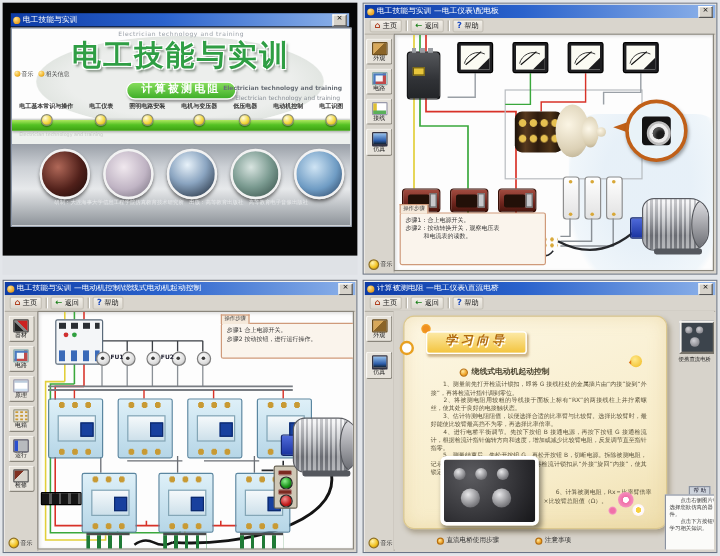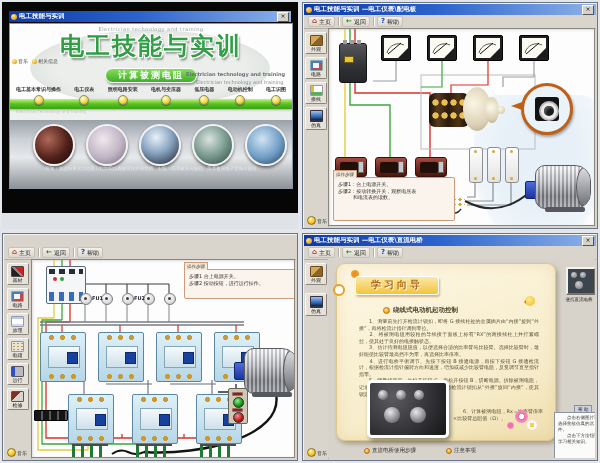--- a/index.html
+++ b/index.html
@@ -7,21 +7,21 @@
   .abs{position:absolute;}
   .collage{position:relative;width:600px;height:463px;background:#e3e6ea;overflow:hidden;}
   .panel{position:absolute;overflow:hidden;}
 
   
   .win{position:absolute;background:#d9d5cd;border:1px solid #6b7588;box-shadow:inset 1px 1px 0 #f4f3f0;}
   .titlebar{position:absolute;left:1px;top:1px;right:1px;height:11px;display:flex;align-items:center;gap:2px;
             padding:0 2px;background:linear-gradient(90deg,#0d3ba6,#2a62cc 45%,#8db2e9);}
   .app-ico{width:6px;height:6px;border-radius:50%;flex:0 0 auto;
            background:radial-gradient(circle at 35% 30%,#ffe28a,#e8a020 70%,#a06010);}
-  .title-text{flex:1;color:#fff;font-size:6.5px;line-height:7px;font-weight:bold;white-space:nowrap;overflow:hidden;}
+  .title-text{flex:1;color:#fff;font-size:6.5px;line-height:7px;font-weight:normal;white-space:nowrap;overflow:hidden;}
   .close-btn{flex:0 0 auto;width:10px;height:8px;background:#d6d2ca;border:1px solid;border-color:#fff #555 #555 #fff;
              color:#111;font-size:6px;line-height:6px;text-align:center;cursor:default;}
   .toolbar{position:absolute;left:1px;top:12px;right:1px;height:13px;background:#d9d5cd;
            border-bottom:1px solid #b3afa5;display:flex;align-items:center;gap:3px;padding:0 4px;}
   .tb-btn{display:flex;align-items:center;gap:2px;font-size:6px;line-height:7px;color:#222;padding:1px 3px;
           background:linear-gradient(180deg,#f3f0e9,#dbd7cf);border:1px solid #c6c2b8;border-radius:2px;}
   .tb-ico{font-size:7px;line-height:7px;font-weight:bold;}
   .tb-sep{width:1px;height:9px;background:#b3afa5;box-shadow:1px 0 0 #fff;}
   .sidebar{position:absolute;left:1px;top:26px;bottom:1px;background:#d9d5cd;border-right:1px solid #aeaaa0;}
   .side-btn{width:20px;margin:3px auto 0;background:#e6e2da;border:1px solid;border-color:#f9f7f3 #89857b #89857b #f9f7f3;
@@ -348,20 +348,25 @@
       </div>
       <div class="music" style="left:4px;bottom:3px;">
           <span class="music-ball"></span>
           <span class="music-lbl">音乐</span>
         </div>
     </div>
   </section>
 
   <section class="panel" style="left:2px;top:233px;width:296px;height:228px;">
     <div class="win" style="inset:0;">
+      <div class="titlebar">
+        <span class="app-ico"></span>
+        <span class="title-text">电工技能与实训 —电动机控制\绕线式电动机起动控制</span>
+        <span class="close-btn">×</span>
+      </div>
       <div class="toolbar">
         <span class="tb-btn">
             <span class="tb-ico" style="color:#b04020;">⌂</span>
             <span>主页</span>
           </span>
         <span class="tb-sep"></span>
         <span class="tb-btn">
             <span class="tb-ico" style="color:#188018;">←</span>
             <span>返回</span>
           </span>
@@ -467,21 +472,21 @@
           <span class="music-ball"></span>
           <span class="music-lbl">音乐</span>
         </div>
     </div>
   </section>
 
   <section class="panel" style="left:302px;top:233px;width:296px;height:228px;">
     <div class="win" style="inset:0;">
       <div class="titlebar">
         <span class="app-ico"></span>
-        <span class="title-text">电工技能与实训 —电工仪表\直流电桥</span>
+        <span class="title-text">计算被测电阻 —电工仪表\直流电桥</span>
         <span class="close-btn">×</span>
       </div>
       <div class="toolbar">
         <span class="tb-btn">
             <span class="tb-ico" style="color:#b04020;">⌂</span>
             <span>主页</span>
           </span>
         <span class="tb-sep"></span>
         <span class="tb-btn">
             <span class="tb-ico" style="color:#188018;">←</span>
@@ -500,21 +505,21 @@
           </div>
         <div class="side-btn" style="margin-top:8px;">
             <span class="ic ic-monitor"></span>
             <span class="side-lbl">仿真</span>
           </div>
       </div>
       <div class="abs" style="left:25px;top:25px;right:2px;bottom:2px;background:#d7d3cb;overflow:hidden;">
         <div class="page" style="left:8px;top:4px;width:218px;height:176px;">
           <span class="ring-dot" style="left:-4px;top:20px;"></span>
           <span class="flower" style="left:14px;top:6px;width:8px;height:8px;background:radial-gradient(circle,#f09020 40%,#f8c040);"></span>
-          <div class="guide-tab" style="left:18px;top:12px;width:82px;height:17px;">学习向导</div>
+          <div class="guide-tab" style="left:18px;top:12px;width:82px;height:17px;font-style:italic;">学习向导</div>
           <div class="g-head" style="left:46px;top:42px;">
               <span class="g-dot"></span>
               <span>绕线式电动机起动控制</span>
             </div>
           <div class="duck" style="left:188px;top:32px;"></div>
           <div class="g-body" style="left:22px;top:54px;width:180px;">　　1、测量前先打开检流计锁扣，即将 G 接线柱处的金属插片由“内接”旋到“外接”，再将检流计指针调到零位。
 　　2、将被测电阻用较粗的导线接于面板上标有“RX”的两接线柱上并拧紧螺丝，使其处于良好的电接触状态。
 　　3、估计待测电阻阻值，以便选择合适的比率臂与比较臂。选择比较臂时，最好能使比较臂最高挡不为零，再选择比率倍率。
 　　4、进行电桥平衡调节。先按下按钮 B 接通电源，再按下按钮 G 接通检流计，根据检流计指针偏转方向和速度，增加或减少比较臂电阻，反复调节直至指针指零。
 　　5、测量结束后，先松开按钮 G，再松开按钮 B，切断电源。拆除被测电阻，记录数据后，将各比率臂旋钮复位，并将检流计锁扣从“外接”旋回“内接”，使其锁定。</div>

